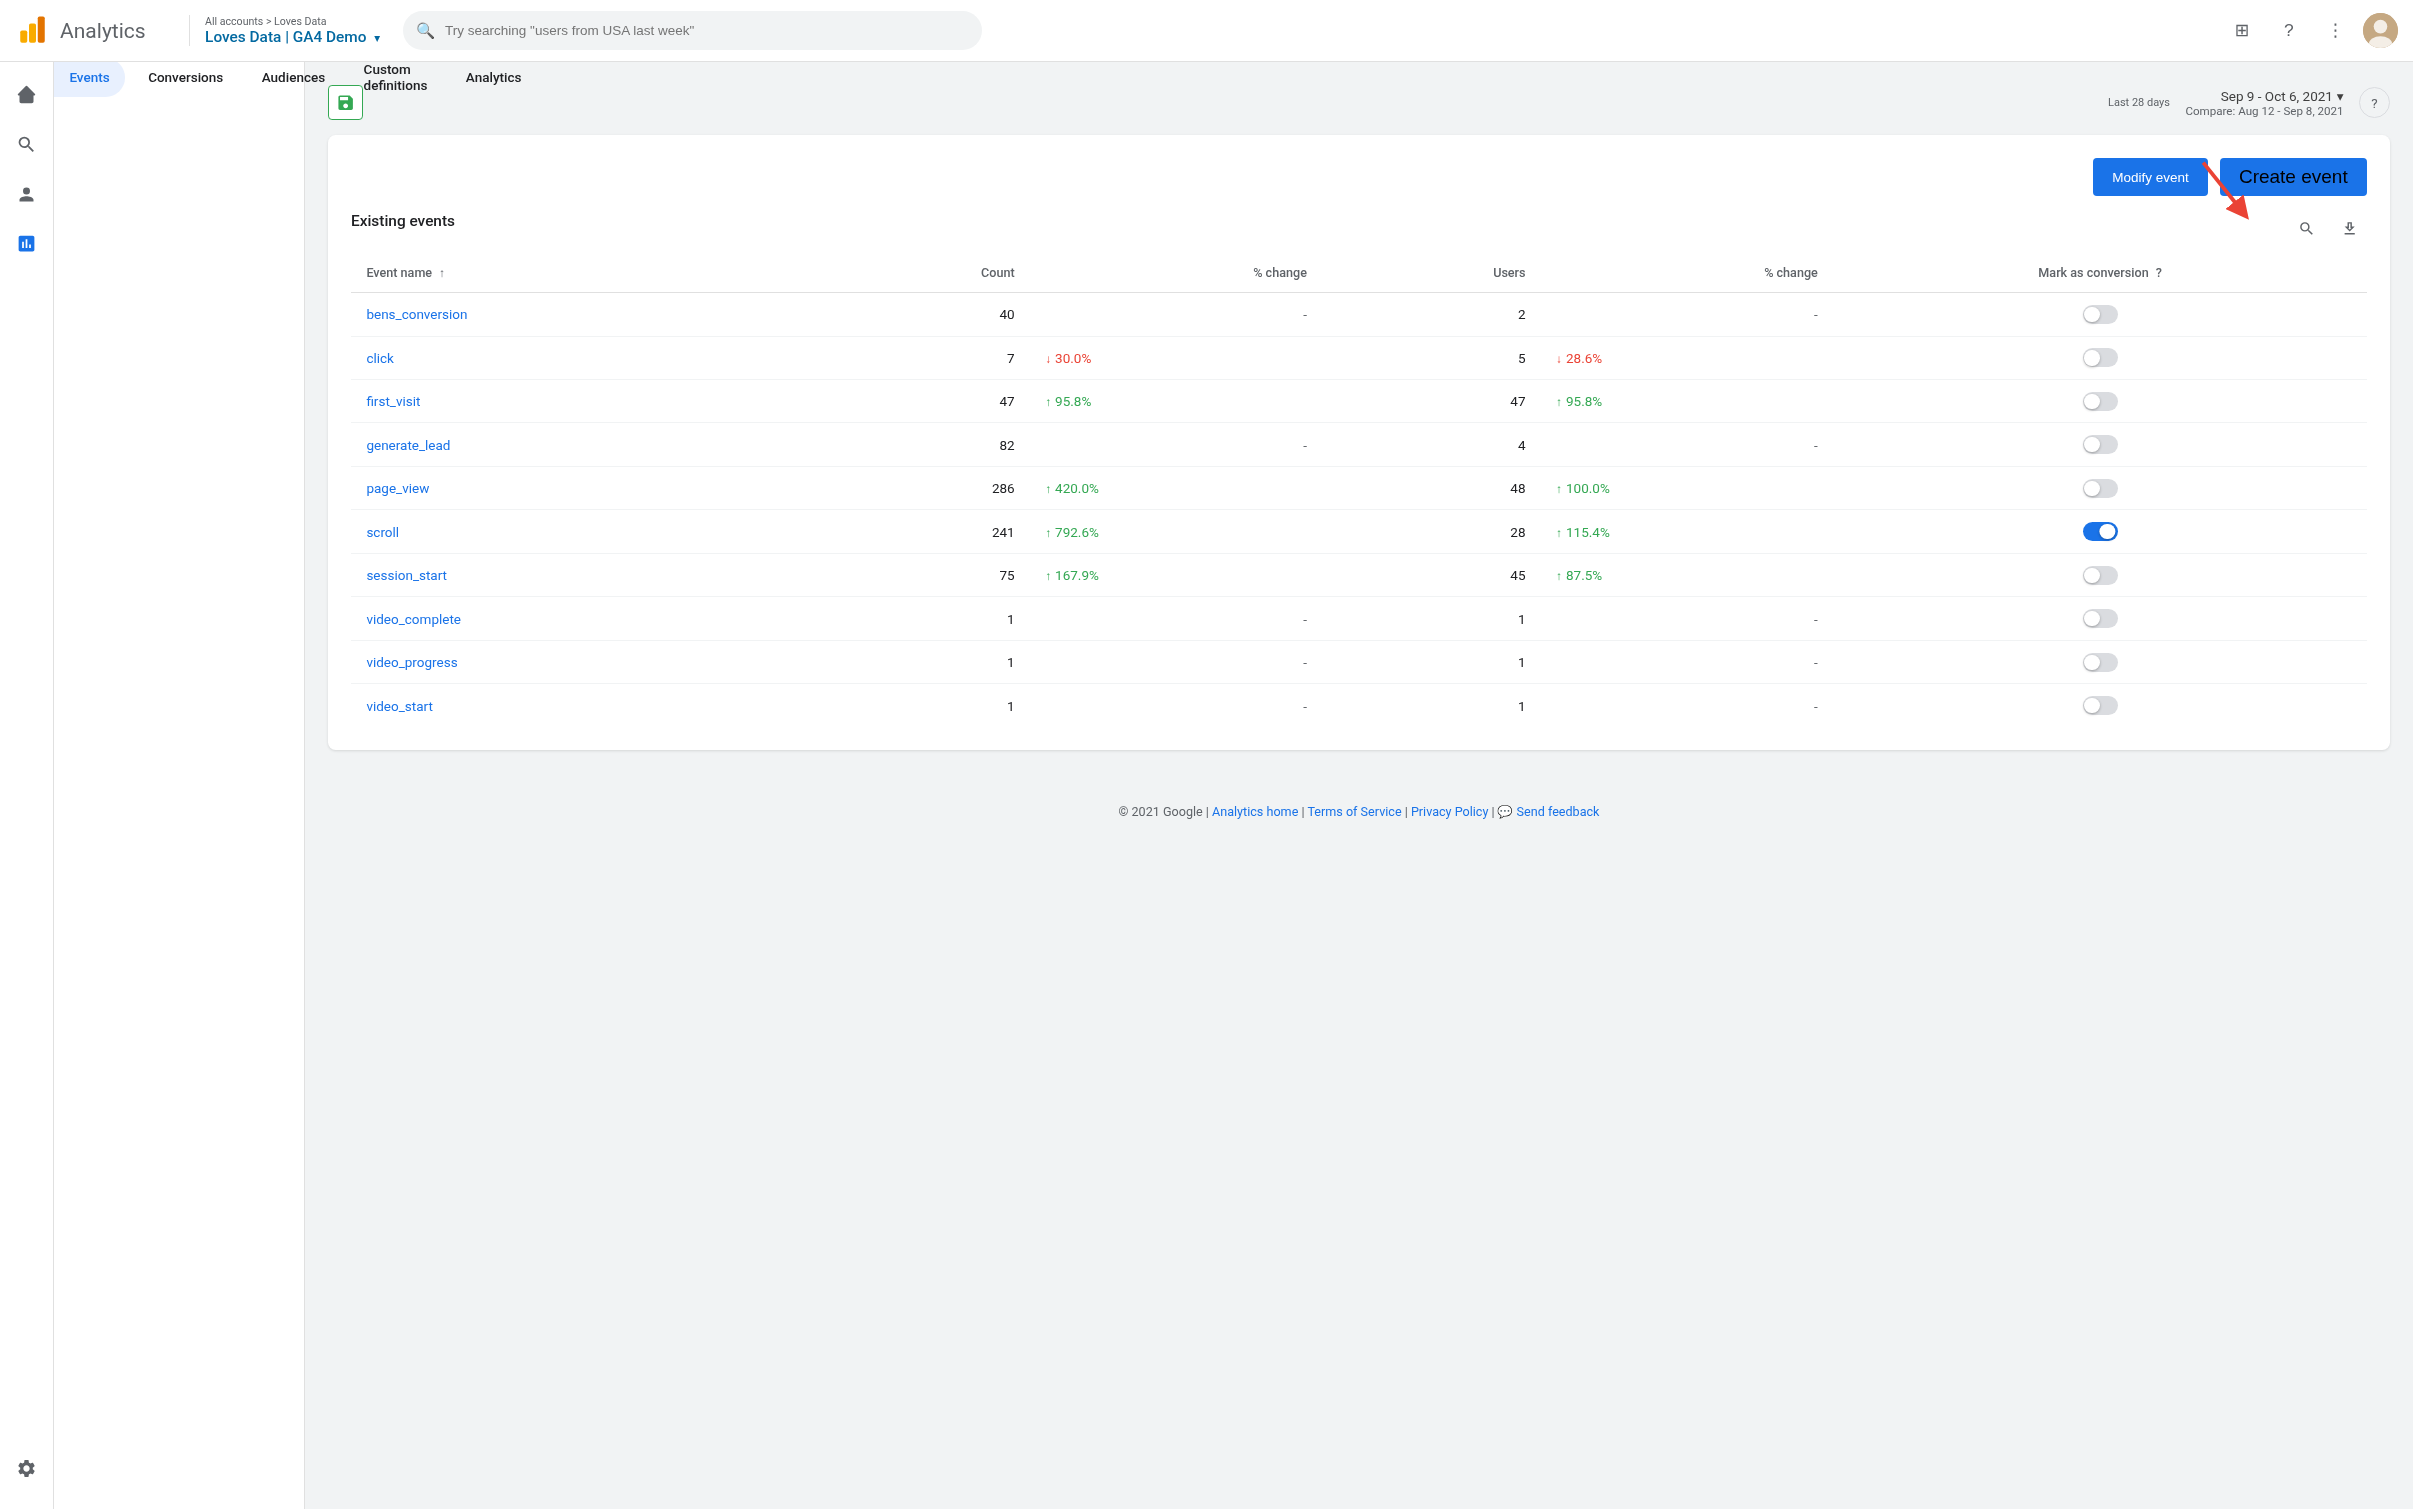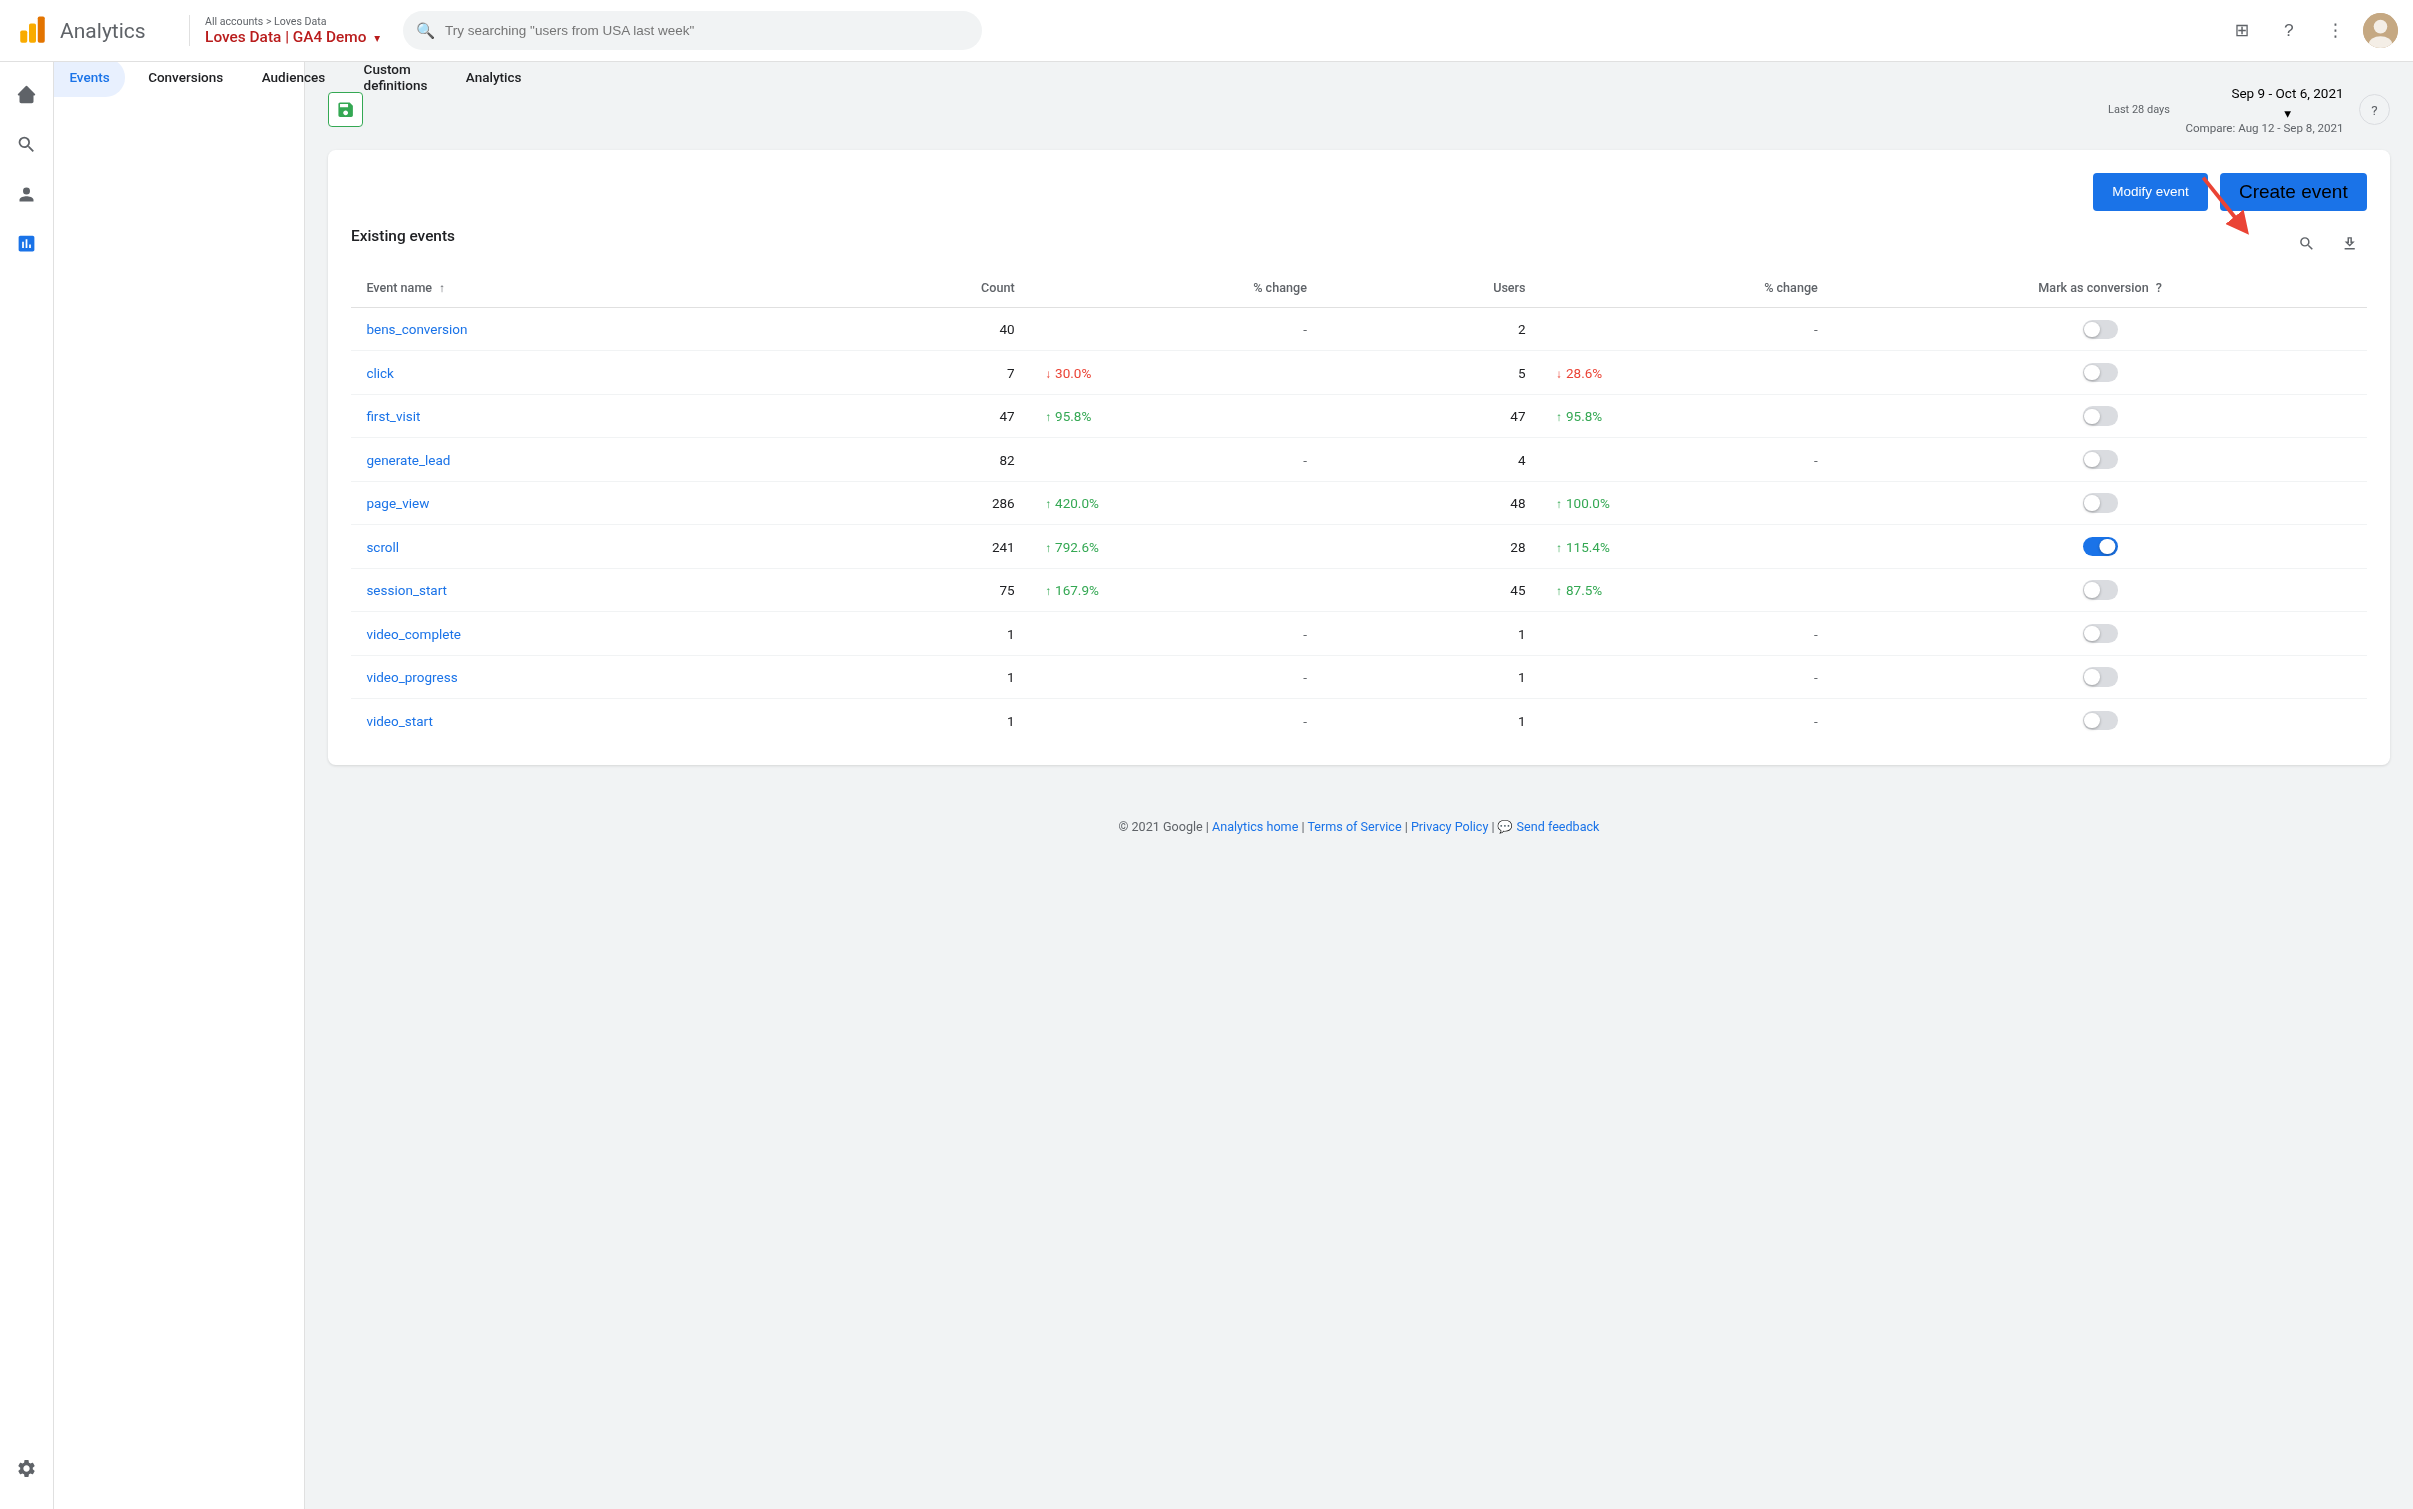--- a/index.html
+++ b/index.html
@@ -9,21 +9,21 @@
     .top-nav {
       display: flex; align-items: center; background: #fff;
       height: 62px; padding: 0 15.4px; border-bottom: 1px solid #e0e0e0;
       position: fixed; top: 0; left: 0; right: 0; z-index: 100;
     }
     .nav-logo { display: flex; align-items: center; gap: 9.7px; min-width: 154px; }
     .logo-icon { width: 35px; height: 35px; }
     .nav-title { font-size: 21px; color: #5f6368; font-weight: 400; }
     .nav-account { display: flex; flex-direction: column; margin-left: 19.3px; border-left: 1px solid #e0e0e0; padding-left: 15.4px; }
     .nav-account-breadcrumb { font-size: 10.6px; color: #5f6368; }
-    .nav-account-name { font-size: 15.4px; font-weight: 500; color: #b91c1c; display: flex; align-items: center; gap: 3.9px; cursor: pointer; }
+    .nav-account-name { font-size: 15.4px; font-weight: 500; color: #0369a1; display: flex; align-items: center; gap: 3.9px; cursor: pointer; }
     .nav-search { flex: 1; max-width: 579px; margin: 0 23px; }
     .nav-search input {
       width: 100%; height: 39px; border: none; background: #f1f3f4;
       border-radius: 23px; padding: 0 15.4px 0 42px; font-size: 13.5px; color: #202124; outline: none;
     }
     .search-wrap { position: relative; }
     .search-wrap .search-icon-nav { position: absolute; left: 13.5px; top: 50%; transform: translateY(-50%); color: #5f6368; font-size: 15.4px; }
     .nav-actions { margin-left: auto; display: flex; align-items: center; gap: 7.7px; }
     .nav-icon-btn { width: 39px; height: 39px; border-radius: 50%; border: none; background: transparent; cursor: pointer; display: flex; align-items: center; justify-content: center; color: #5f6368; font-size: 17.4px; }
     .avatar { width: 35px; height: 35px; border-radius: 50%; background: #c5a882; overflow: hidden; cursor: pointer; display: flex; align-items: center; justify-content: center; }
@@ -56,21 +56,21 @@
     
     .main-content {
       margin-top: 62px; margin-left: 305px; padding: 23px; min-height: calc(100vh - 62px);
     }
 
     
     .date-header {
       display: flex; align-items: center; justify-content: flex-end; margin-bottom: 15.4px; gap: 15.4px;
     }
     .date-label { font-size: 11px; color: #5f6368; }
-    .date-range { font-size: 13.5px; color: #000000; cursor: pointer; display: flex; align-items: center; gap: 3.9px; flex-direction: column; }
+    .date-range { font-size: 13.5px; color: #404040; cursor: pointer; display: flex; align-items: center; gap: 3.9px; }
     .compare-range { font-size: 11.6px; color: #5f6368; }
     .help-icon-circle { width: 31px; height: 31px; border-radius: 50%; border: 1px solid #dadce0; display: flex; align-items: center; justify-content: center; color: #5f6368; cursor: pointer; font-size: 13.5px; }
 
     
     .events-card {
       background: #fff; border-radius: 7.7px; padding: 23px; box-shadow: 0 1px 2.9px rgba(0,0,0,0.12);
     }
 
     .card-top-actions {
       display: flex; justify-content: flex-end; gap: 11.6px; margin-bottom: 15.4px;

